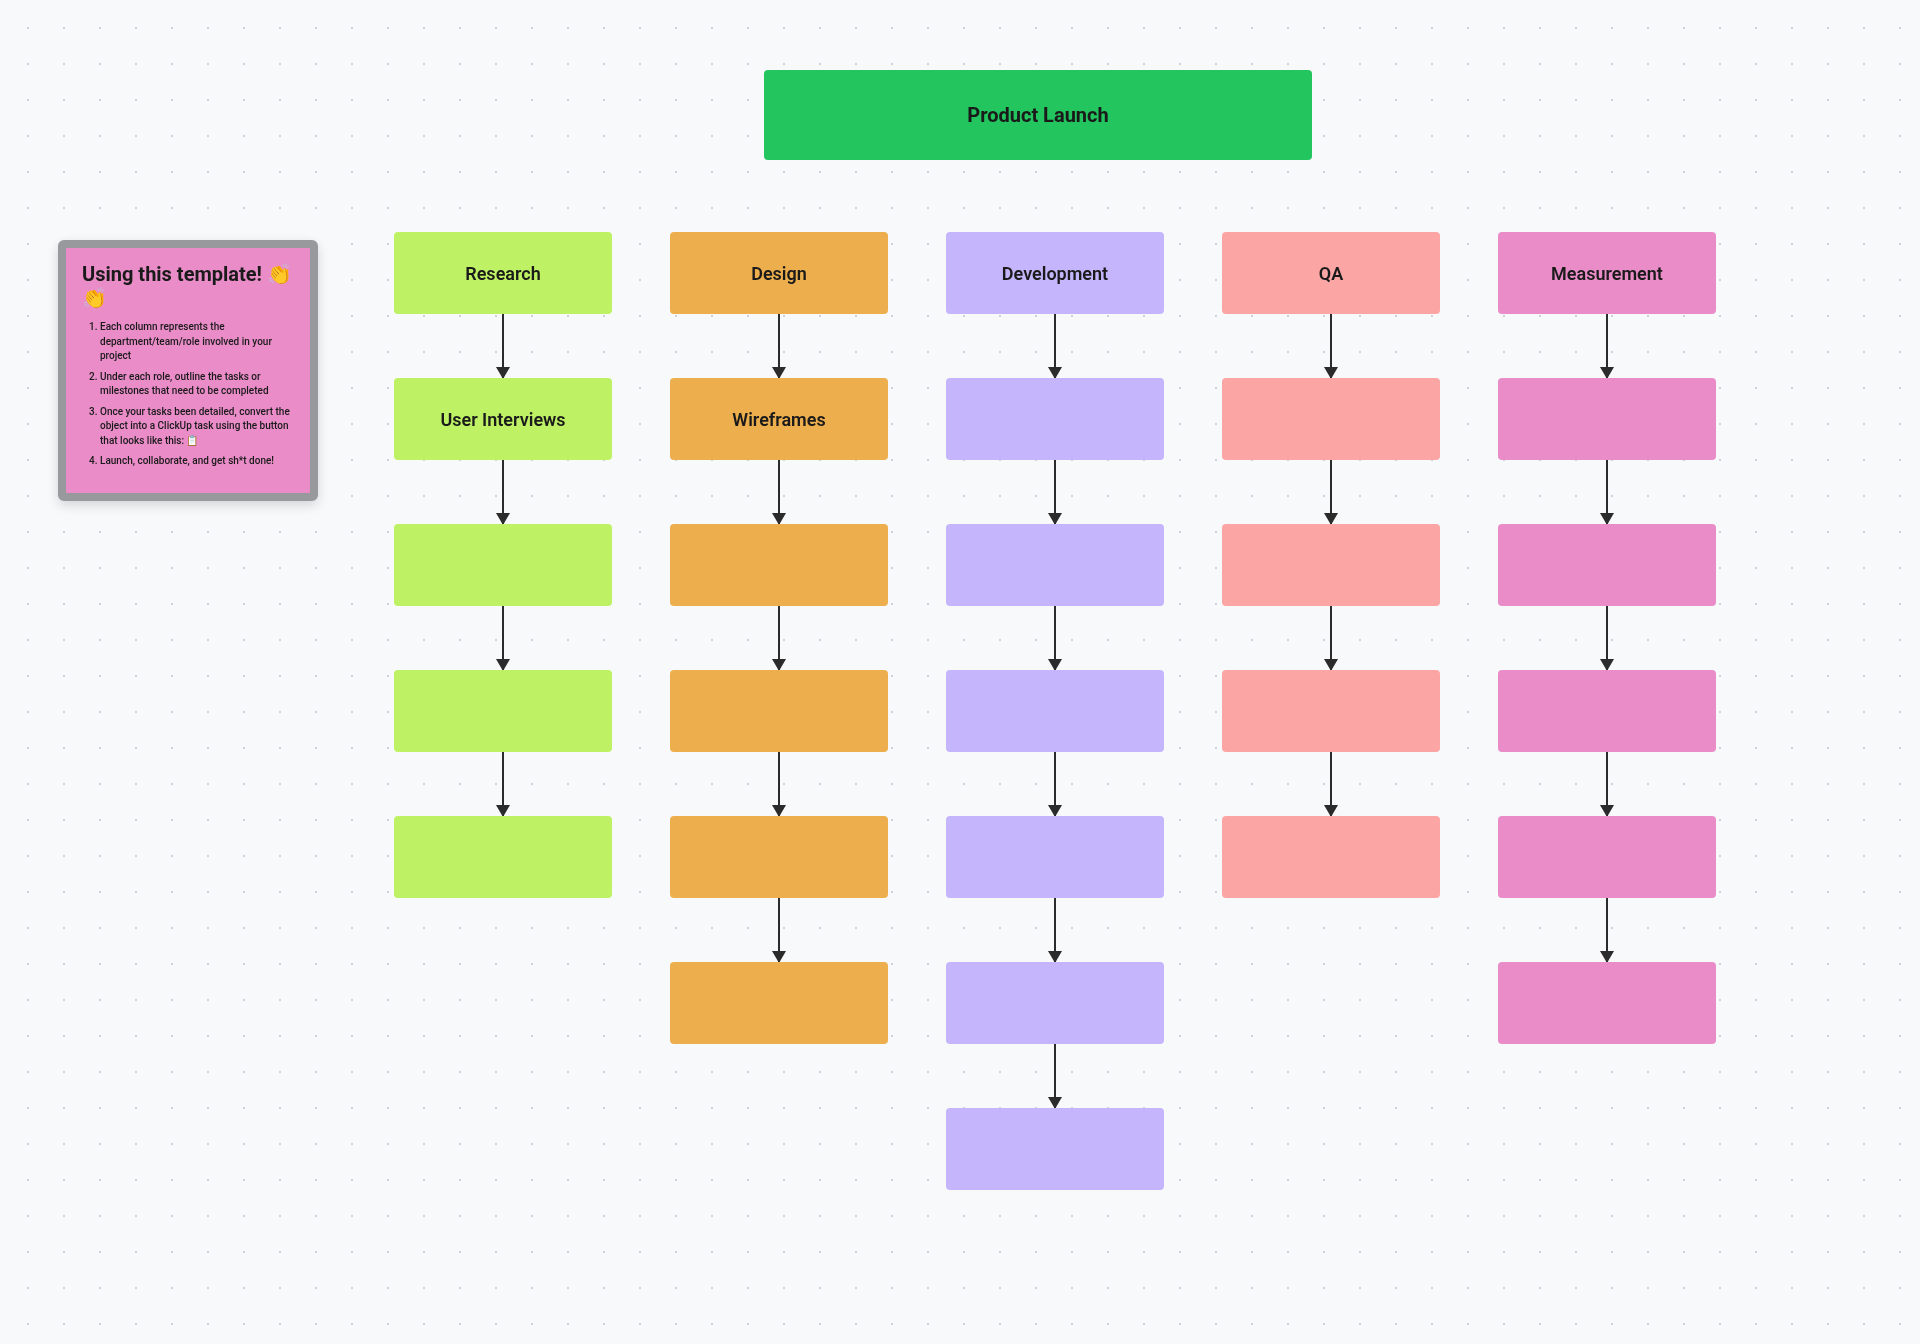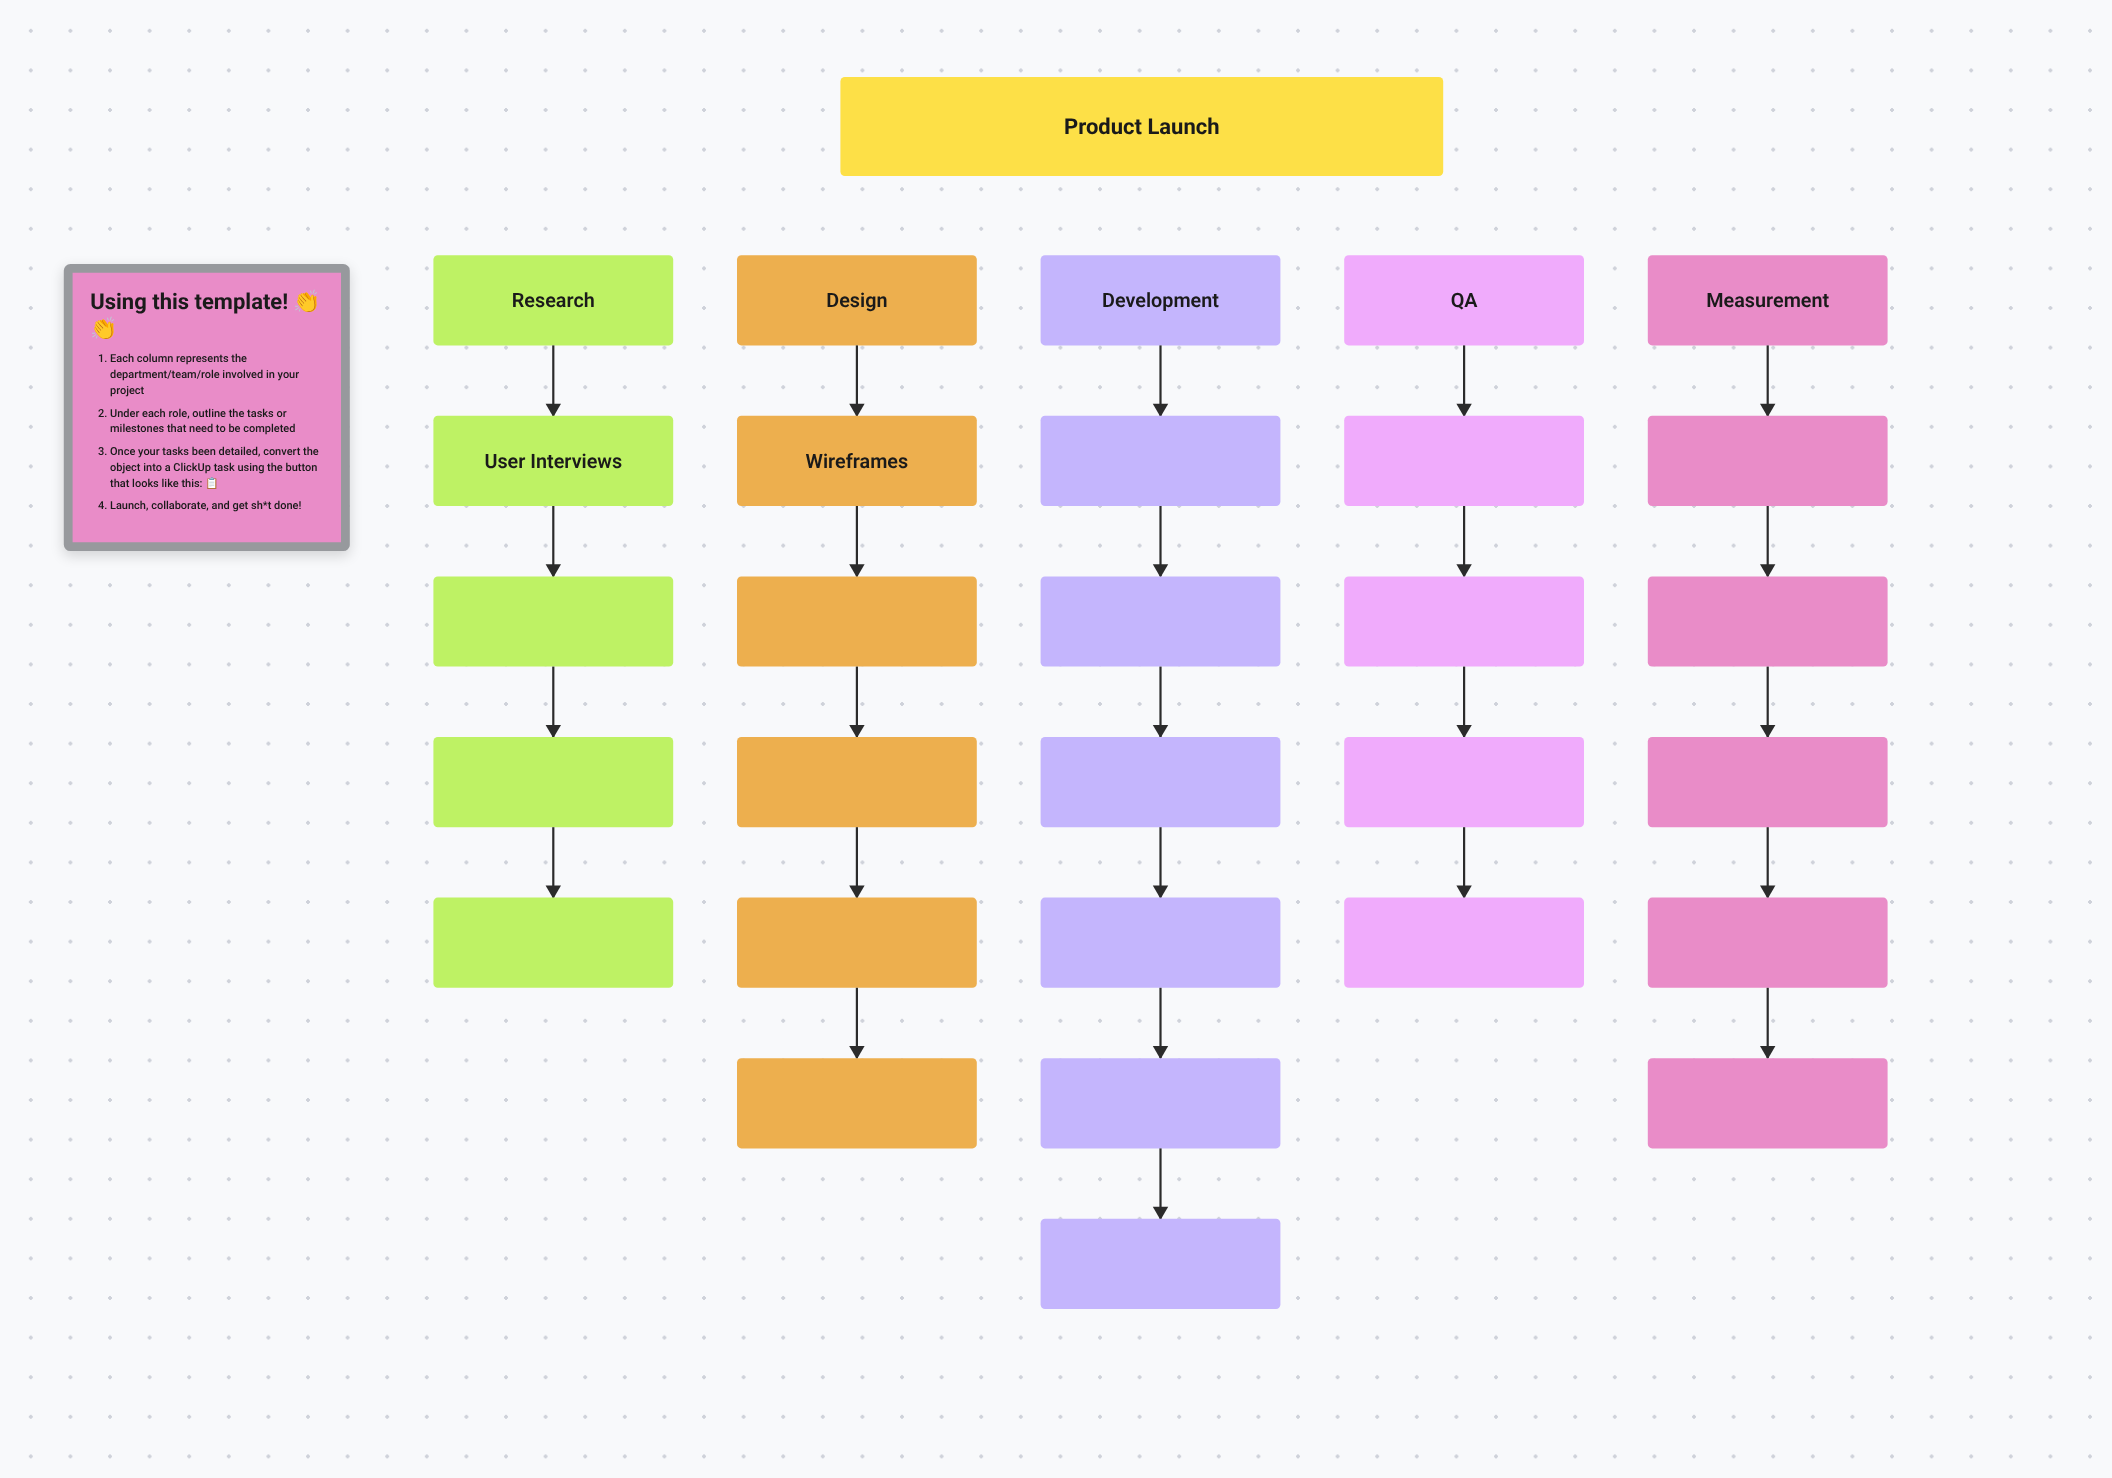--- a/index.html
+++ b/index.html
@@ -28,32 +28,32 @@
     align-items: center;
     justify-content: center;
     font-size: 18px;
     font-weight: 600;
     color: #1a1a1a;
     border-radius: 4px;
   }
   .title-node {
     width: 548px;
     height: 90px;
-    background: #fde047;
+    background: #22c55e;
     font-size: 20px;
     font-weight: 700;
   }
   .col-header, .col-task {
     width: 218px;
     height: 82px;
   }
   .c-purple { background: #bef264; }
   .c-orange { background: #edaf4e; }
   .c-red    { background: #c4b5fd; }
-  .c-blue   { background: #f0abfc; }
+  .c-blue   { background: #fca5a5; }
   .c-pink   { background: #e98cc8; }
 
   
   .arrow {
     position: absolute;
     width: 2px;
     background: #2b2b2b;
   }
   .arrow::after {
     content: "";

